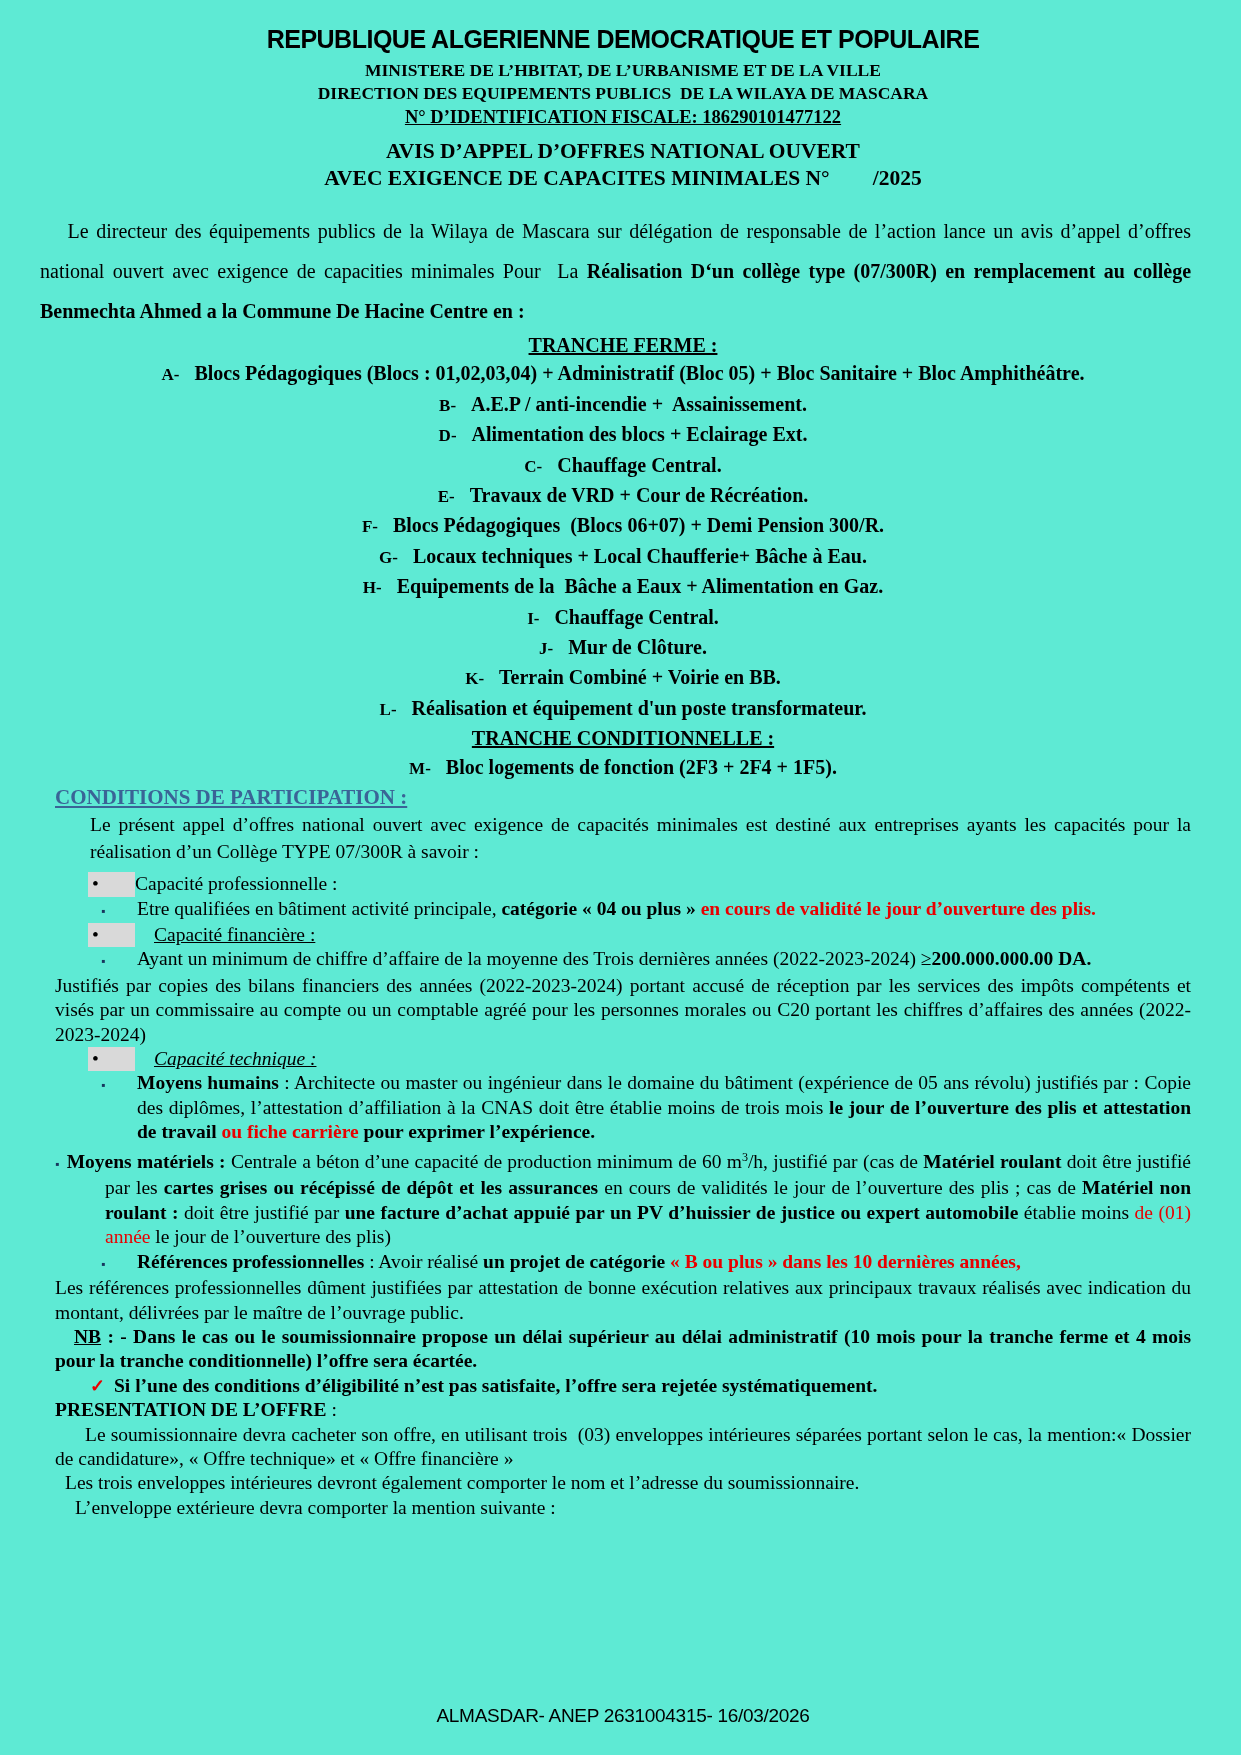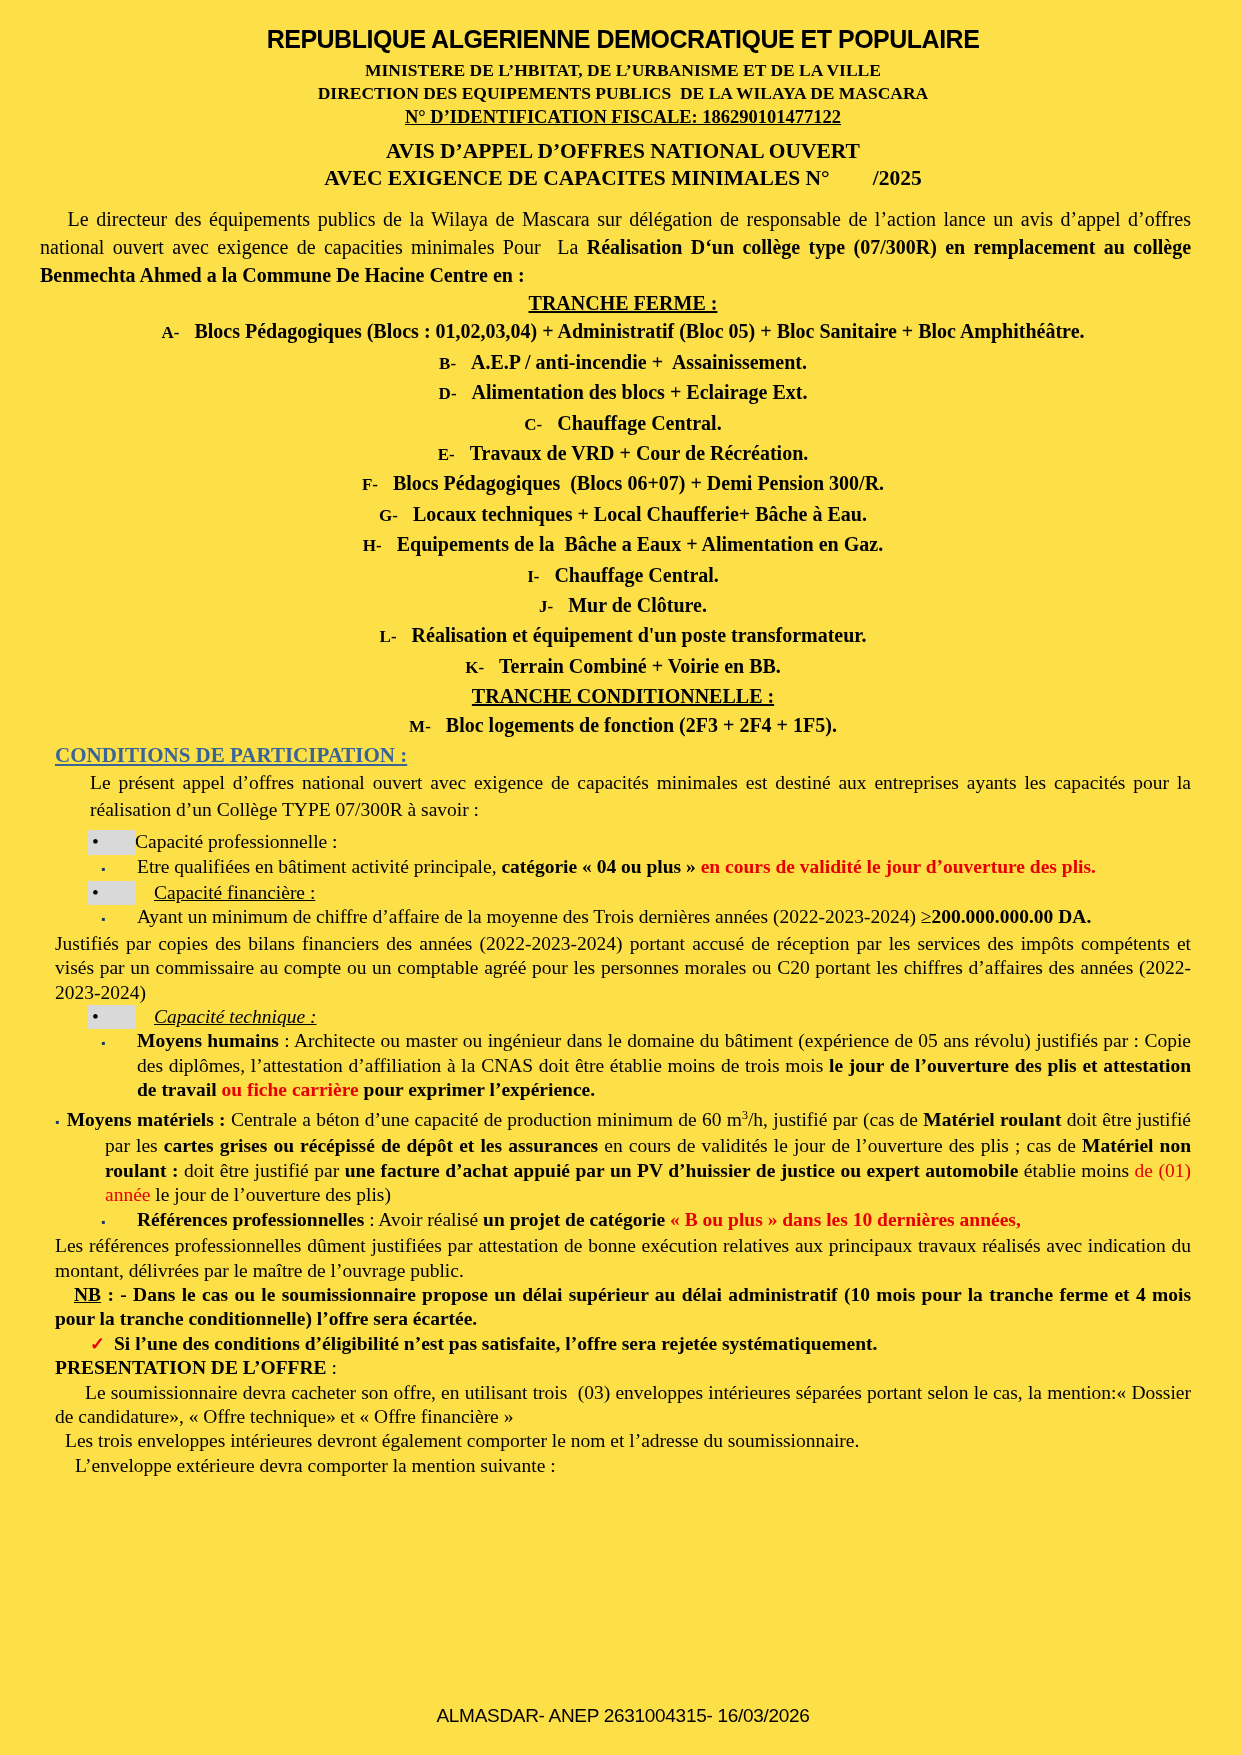--- a/index.html
+++ b/index.html
@@ -5,36 +5,36 @@
   :root{
     --heading-blue:#3A6496;
     --accent-red:#E80000;
     --bullet-navy:#17365D;
     --highlight-gray:#D9D9D9;
     --text-black:#000000;
   }
   *{margin:0;padding:0;box-sizing:border-box;}
   html,body{background:#ffffff;}
   .page{
-    width:1241px;height:1755px;overflow:hidden;background:#fde047;
+    width:1241px;height:1755px;overflow:hidden;background:#5eead4;
     padding:24px 50px 0 55px;
     display:flex;flex-direction:column;
     font-family:"Liberation Serif","DejaVu Serif",serif;
     color:var(--text-black);
   }
   .center{text-align:center;}
   .pre{white-space:pre-wrap;}
   
   .h-line1{font-family:"Liberation Sans","DejaVu Sans",sans-serif;font-weight:bold;
     font-size:25px;line-height:30px;letter-spacing:-0.5px;margin-bottom:5px;}
   .h-line2,.h-line3{font-weight:bold;font-size:17.5px;line-height:23px;}
   .h-line4{font-weight:bold;font-size:18.5px;line-height:24px;text-decoration:underline;margin-bottom:9px;}
   .h-title{font-weight:bold;font-size:21.5px;line-height:27px;}
   
-  .intro{margin-top:13px;font-size:20px;line-height:28px;text-align:justify;text-indent:20px;margin-left:-15px;}
+  .intro{margin-top:19px;font-size:20px;line-height:40px;text-align:justify;text-indent:20px;margin-left:-15px;}
   
   .t-title{font-weight:bold;font-size:20px;line-height:28.4px;}
   .t-title .inner{text-decoration:underline;}
   .list-line{font-weight:bold;font-size:20px;line-height:28.4px;white-space:pre-wrap;}
   .list-letter{font-size:17px;margin-right:15px;}
   
   .cond-heading{color:var(--heading-blue);font-weight:bold;font-size:21px;line-height:28px;text-decoration:underline;}
   .cond-intro{margin-left:35px;font-size:19.5px;line-height:27px;margin-bottom:7px;text-align:justify;white-space:pre-wrap;}
   .body-txt{font-size:19.5px;line-height:24.4px;}
   .row1{display:flex;align-items:baseline;}
@@ -95,23 +95,23 @@
       <div class="list-line"><span class="list-letter">F-</span><span>Blocs Pédagogiques  (Blocs 06+07) + Demi Pension 300/R.</span></div>
 
       <div class="list-line"><span class="list-letter">G-</span><span>Locaux techniques + Local Chaufferie+ Bâche à Eau.</span></div>
 
       <div class="list-line"><span class="list-letter">H-</span><span>Equipements de la  Bâche a Eaux + Alimentation en Gaz.</span></div>
 
       <div class="list-line"><span class="list-letter">I-</span><span>Chauffage Central.</span></div>
 
       <div class="list-line"><span class="list-letter">J-</span><span>Mur de Clôture.</span></div>
 
+      <div class="list-line"><span class="list-letter">K-</span><span>Terrain Combiné + Voirie en BB.</span></div>
+
       <div class="list-line"><span class="list-letter">L-</span><span>Réalisation et équipement d'un poste transformateur.</span></div>
-
-      <div class="list-line"><span class="list-letter">K-</span><span>Terrain Combiné + Voirie en BB.</span></div>
     </div>
 
   <div class="t-title center"><span class="inner">TRANCHE CONDITIONNELLE :</span></div>
 
   <div class="center">
 
       <div class="list-line"><span class="list-letter">M-</span><span>Bloc logements de fonction (2F3 + 2F4 + 1F5).</span></div>
     </div>
 
   <div class="cond-heading">CONDITIONS DE PARTICIPATION :</div>

